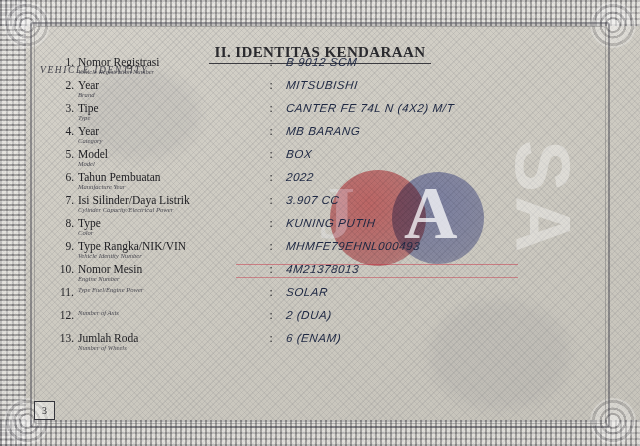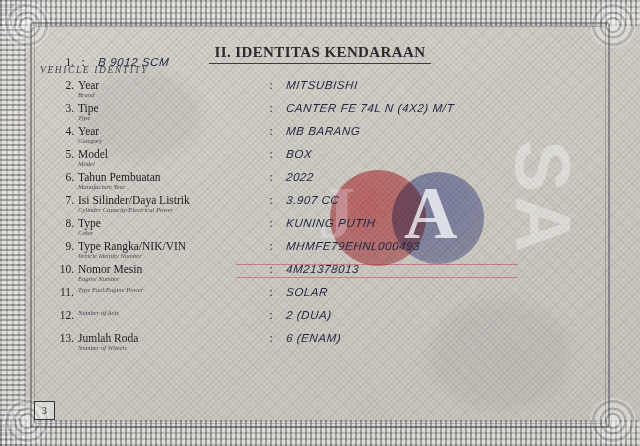--- a/index.html
+++ b/index.html
@@ -239,20 +239,24 @@
   <div class="content">
     <div class="doc-title">II. IDENTITAS KENDARAAN</div>
     <div class="title-rule"></div>
     <div class="doc-subtitle">VEHICLE IDENTITY</div>
   </div>
 
   <div class="fields">
 
     <div class="row">
       <div class="num">1.</div>
+      <div class="labels">
+        <div class="lab-id">Nomor Registrasi</div>
+        <div class="lab-en">Vehicle Registration Number</div>
+      </div>
       <div class="colon">:</div>
       <div class="value">B 9012 SCM</div>
     </div>
 
     <div class="row">
       <div class="num">2.</div>
       <div class="labels">
         <div class="lab-id">Year</div>
         <div class="lab-en">Brand</div>
       </div>

